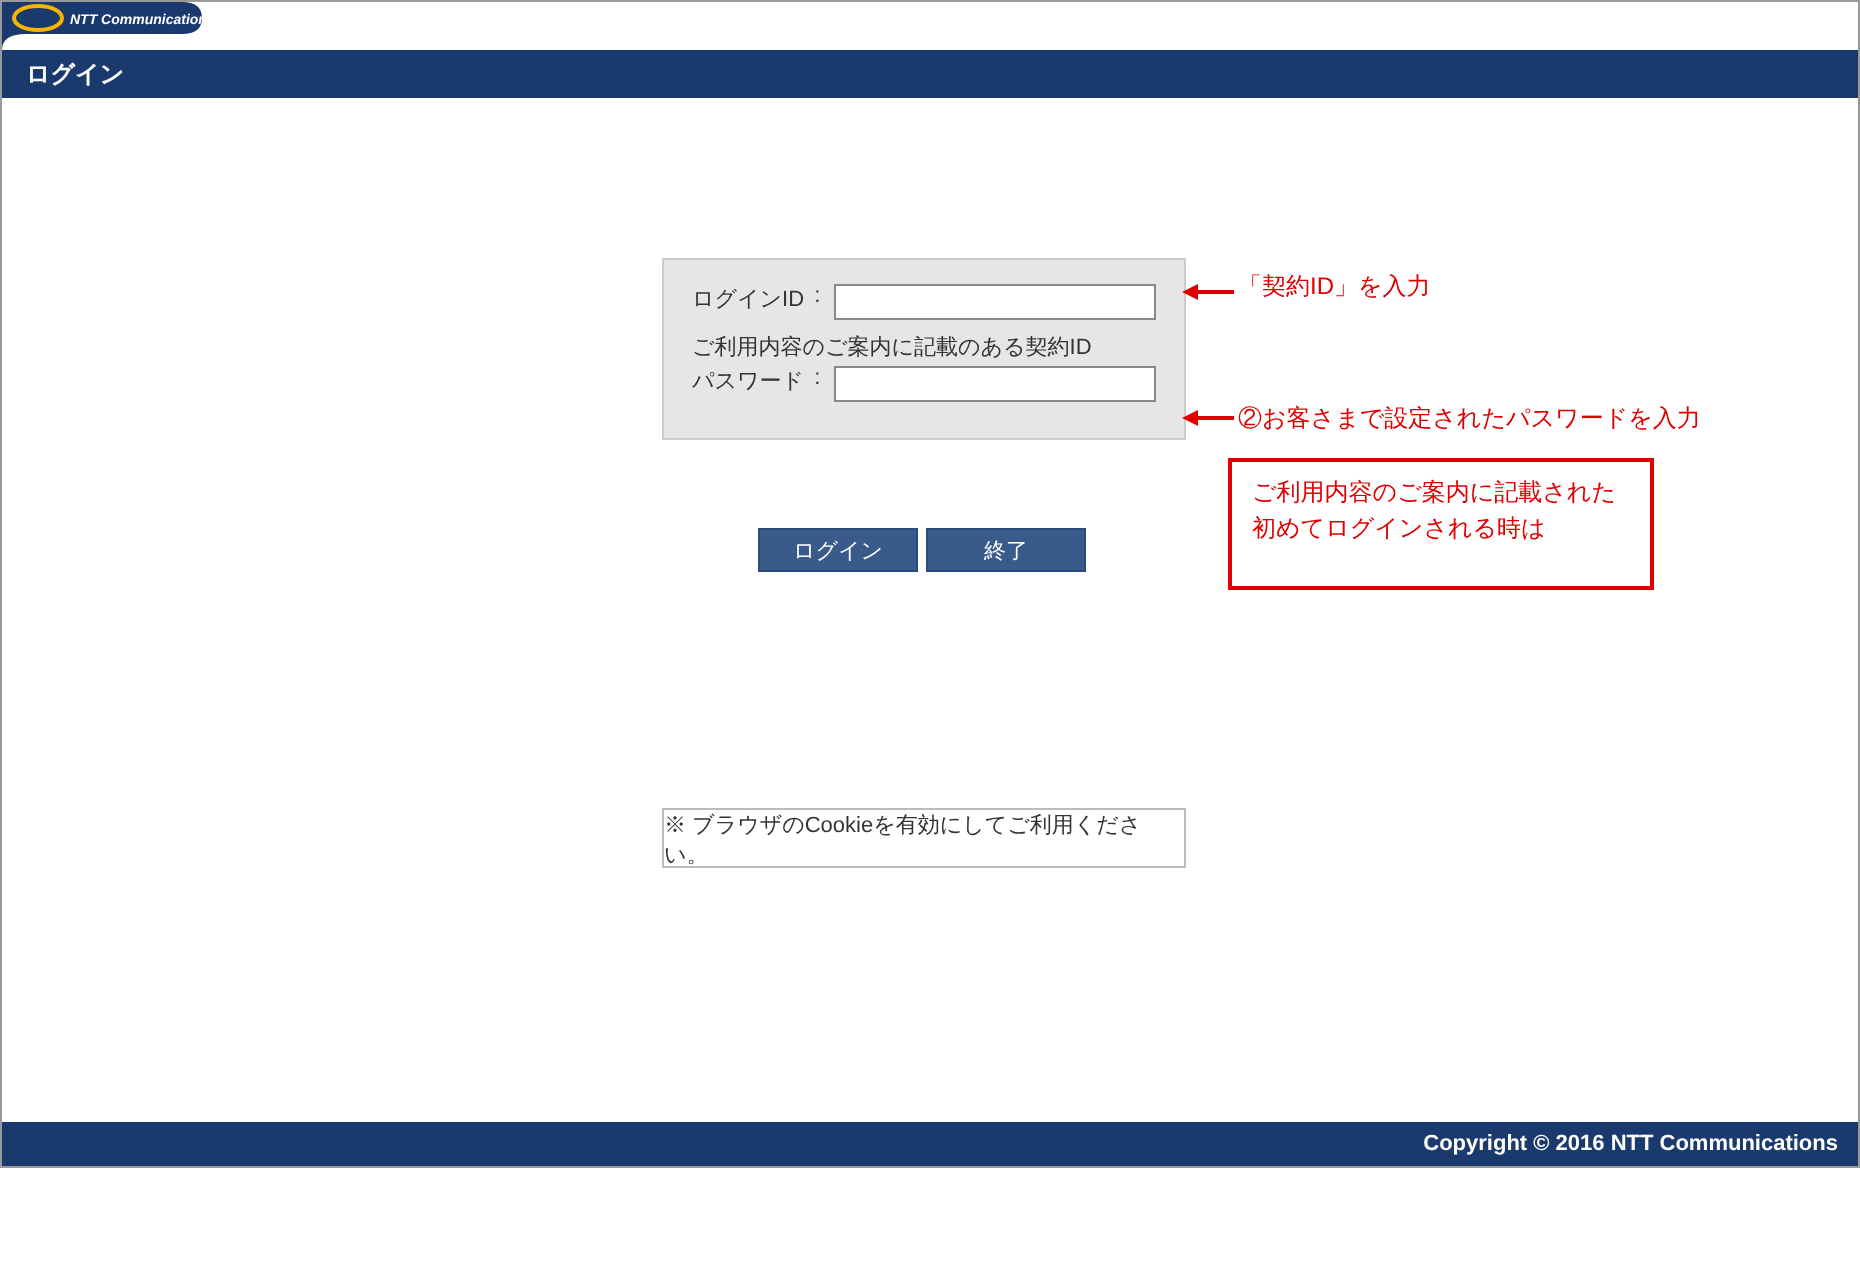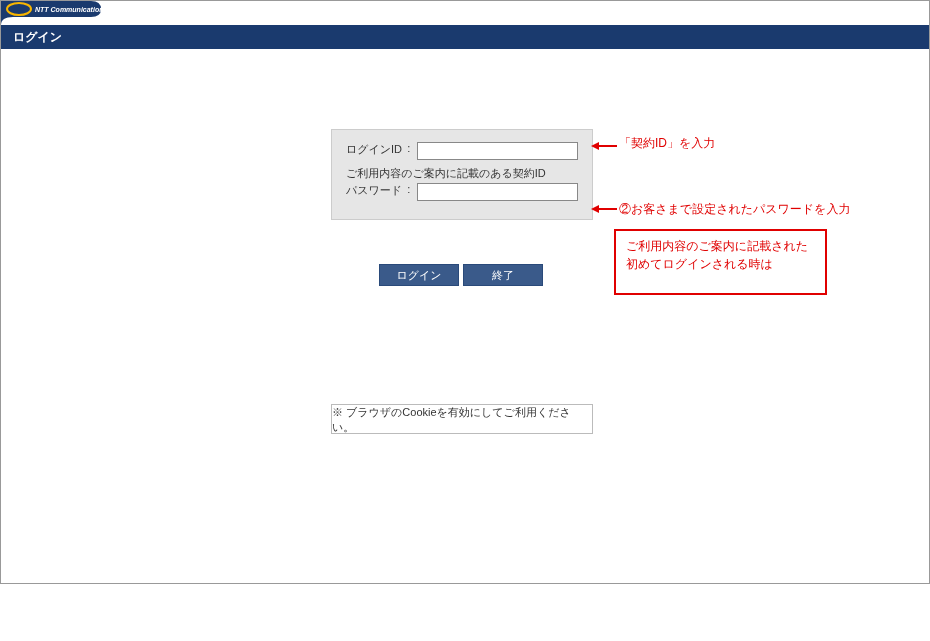--- a/index.html
+++ b/index.html
@@ -101,14 +101,17 @@
       <div>ご利用内容のご案内に記載された</div>
       <div>初めてログインされる時は</div>
     </div>
 
     <div class="cookie-box">
       <span>※  ブラウザのCookieを有効にしてご利用ください。</span>
     </div>
 
   </div>
 
+  <div class="footer">
+    <span>Copyright © 2016 NTT Communications</span>
+  </div>
 
 </div>
 
 </body></html>

